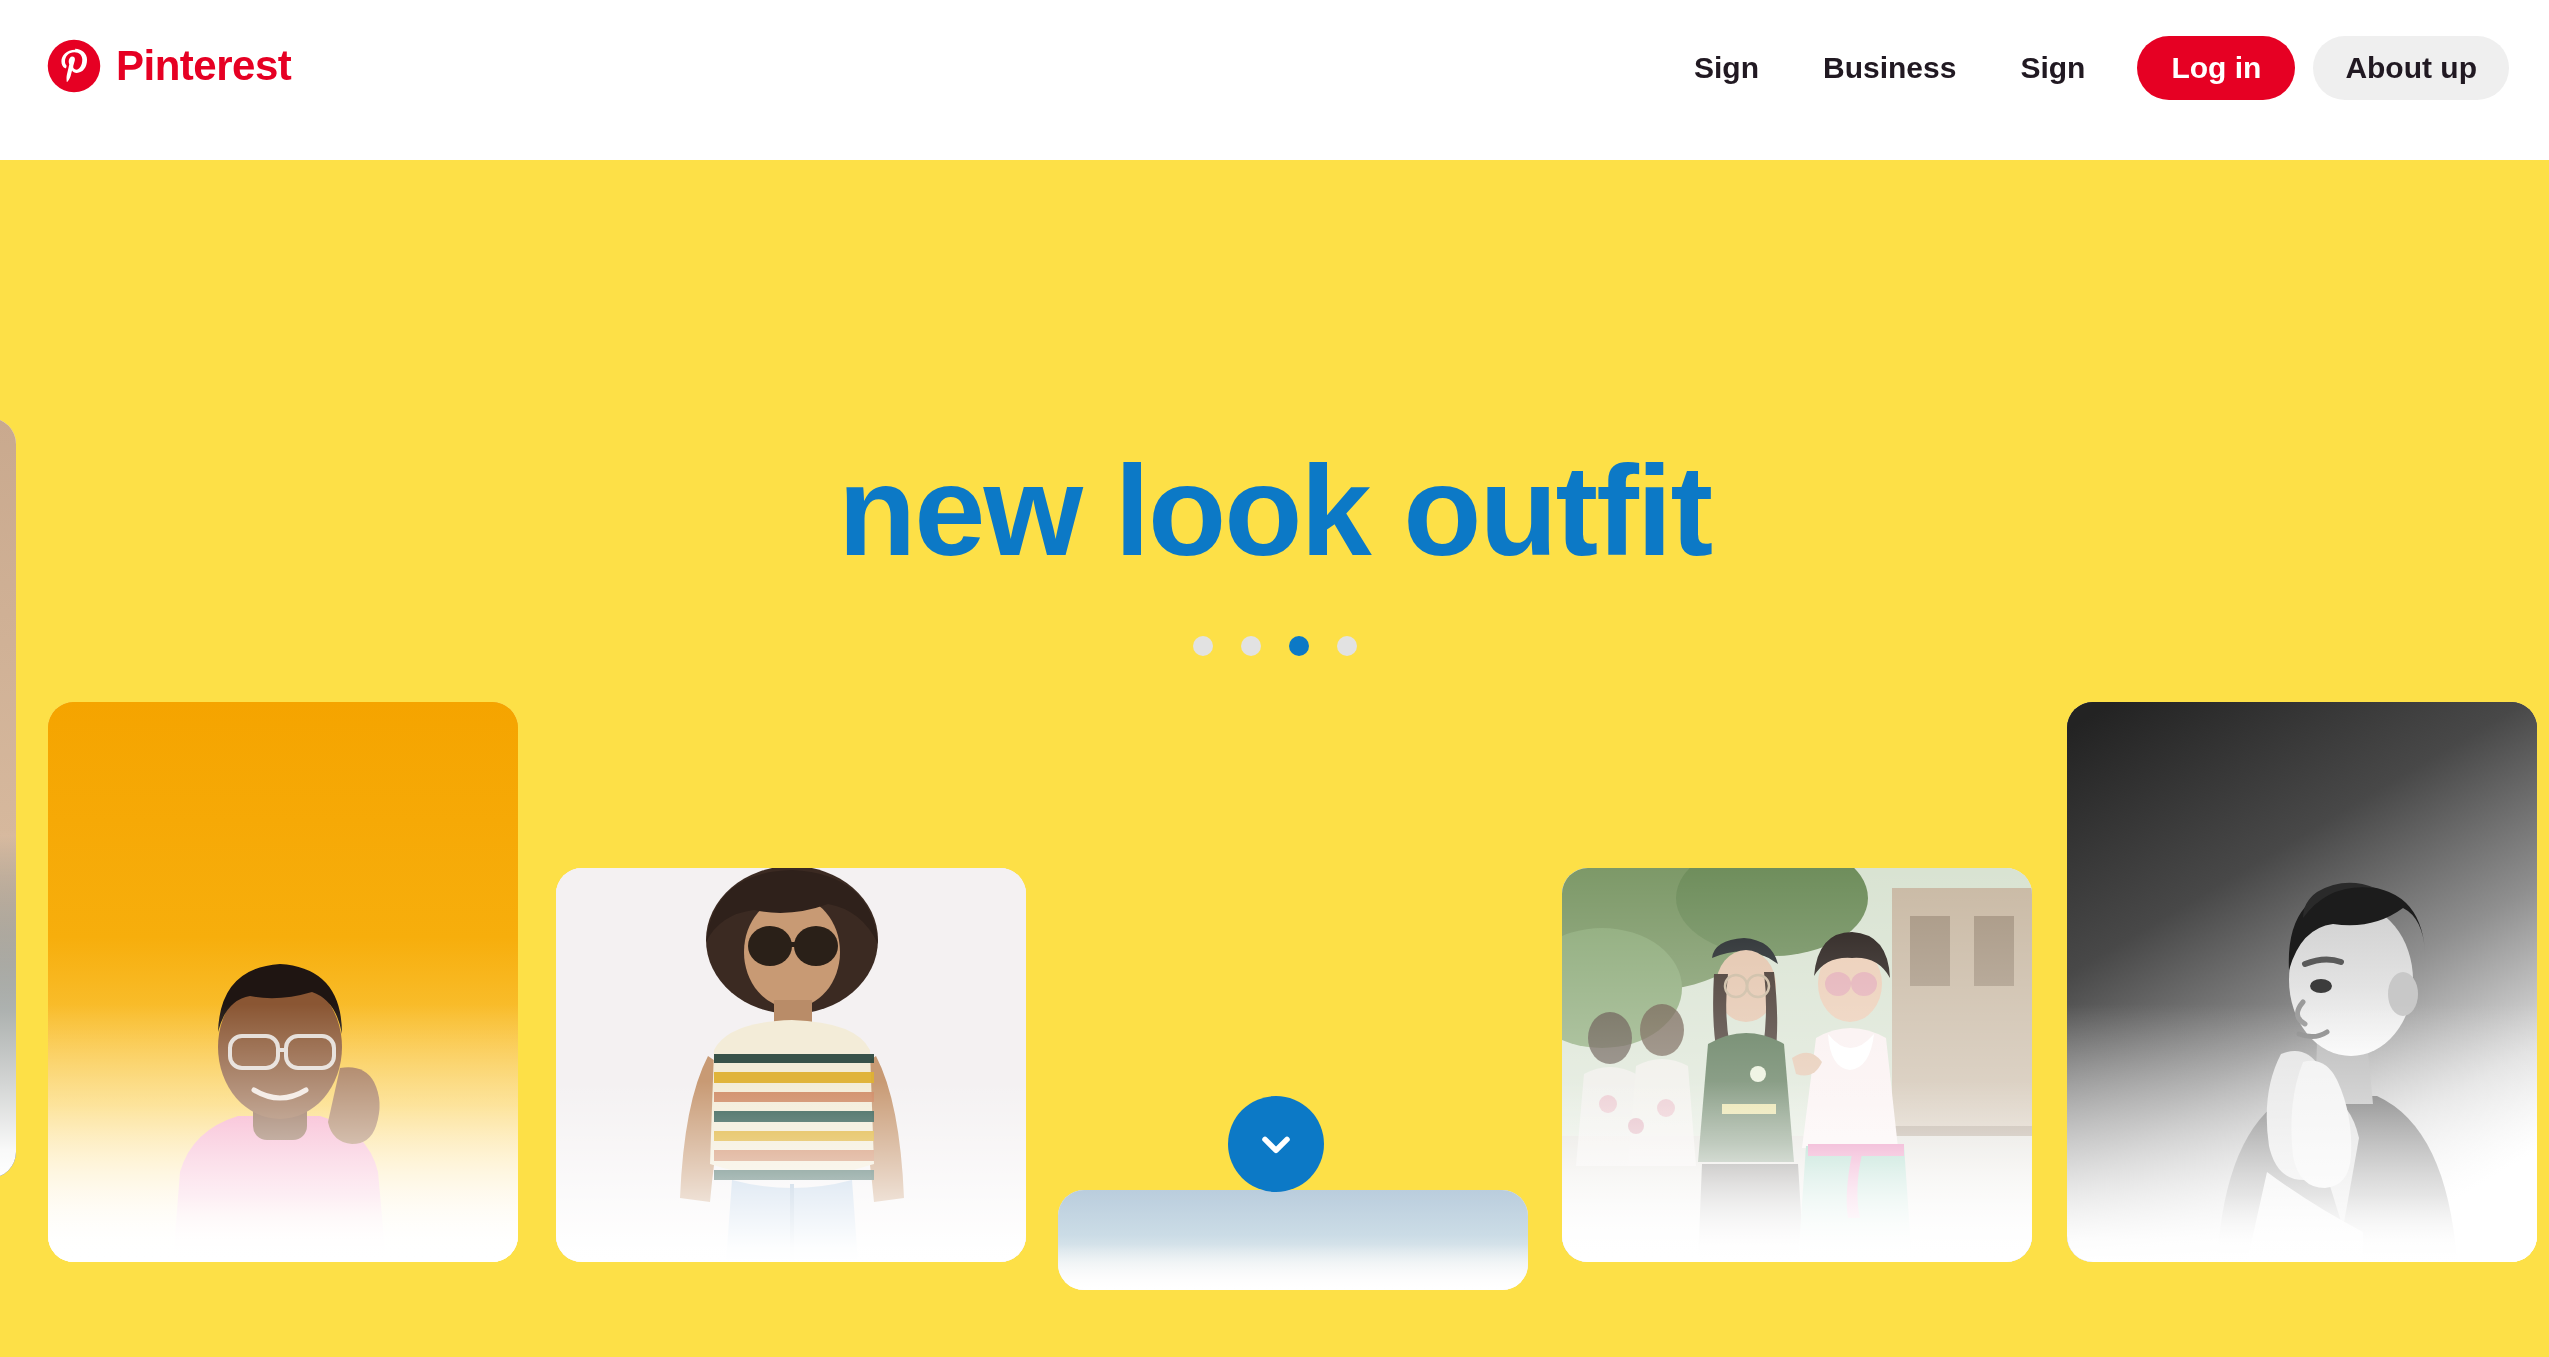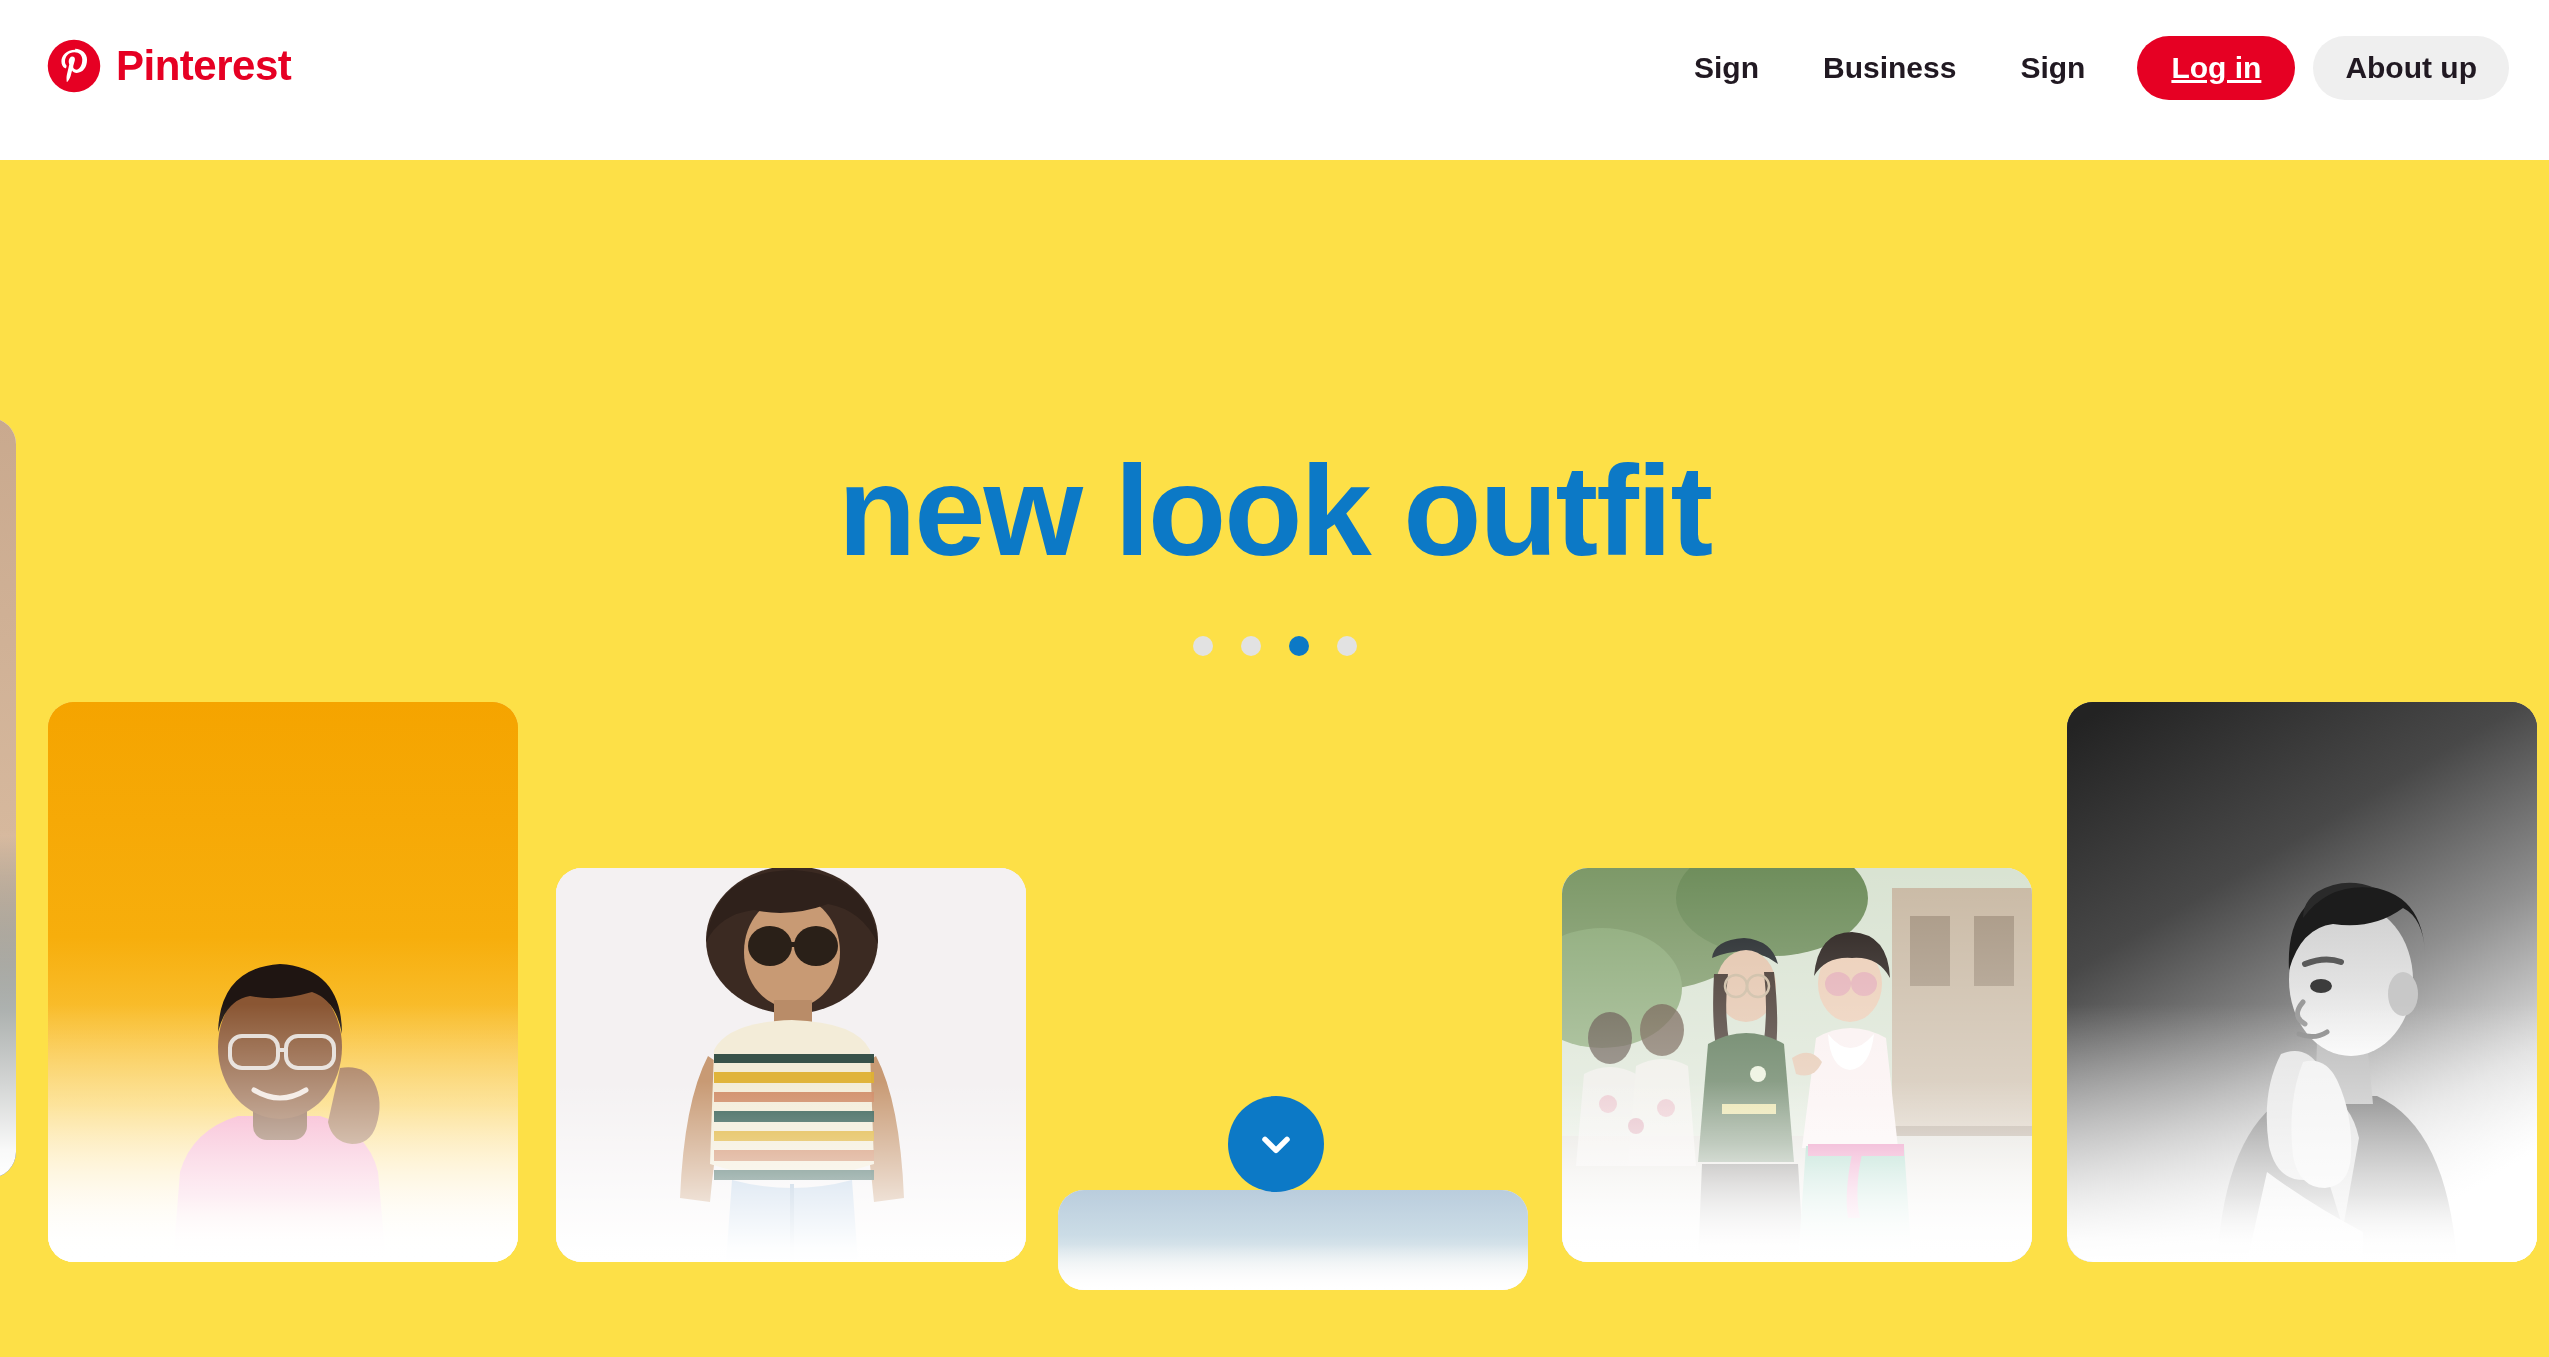--- a/index.html
+++ b/index.html
@@ -34,21 +34,21 @@
     padding:0 32px; line-height:64px; text-decoration:none;
     white-space:nowrap; cursor:pointer;
   }
   .btn-pill {
     font-size:30px; font-weight:700; line-height:1;
     border:none; border-radius:40px; cursor:pointer;
     display:flex; align-items:center; justify-content:center;
     height:64px; white-space:nowrap;
     font-family:"Liberation Sans", sans-serif;
   }
-  .btn-login { background:#E60023; color:#fff; padding:18px 34px; margin-left:20px;text-decoration:underline; }
+  .btn-login { background:#E60023; color:#fff; padding:18px 34px; margin-left:20px; }
   .btn-signup { background:#EFEFEF; color:#211922; padding:0 32px; margin-left:18px; margin-right:10px; }
 
   
   .hero {
     position:absolute; left:0; top:0; width:2549px; height:1357px;
     z-index:30; pointer-events:none;
   }
   .hero-inner {
     position:absolute; left:50%; transform:translateX(-50%);
     top:430px; text-align:center; width:1600px;

